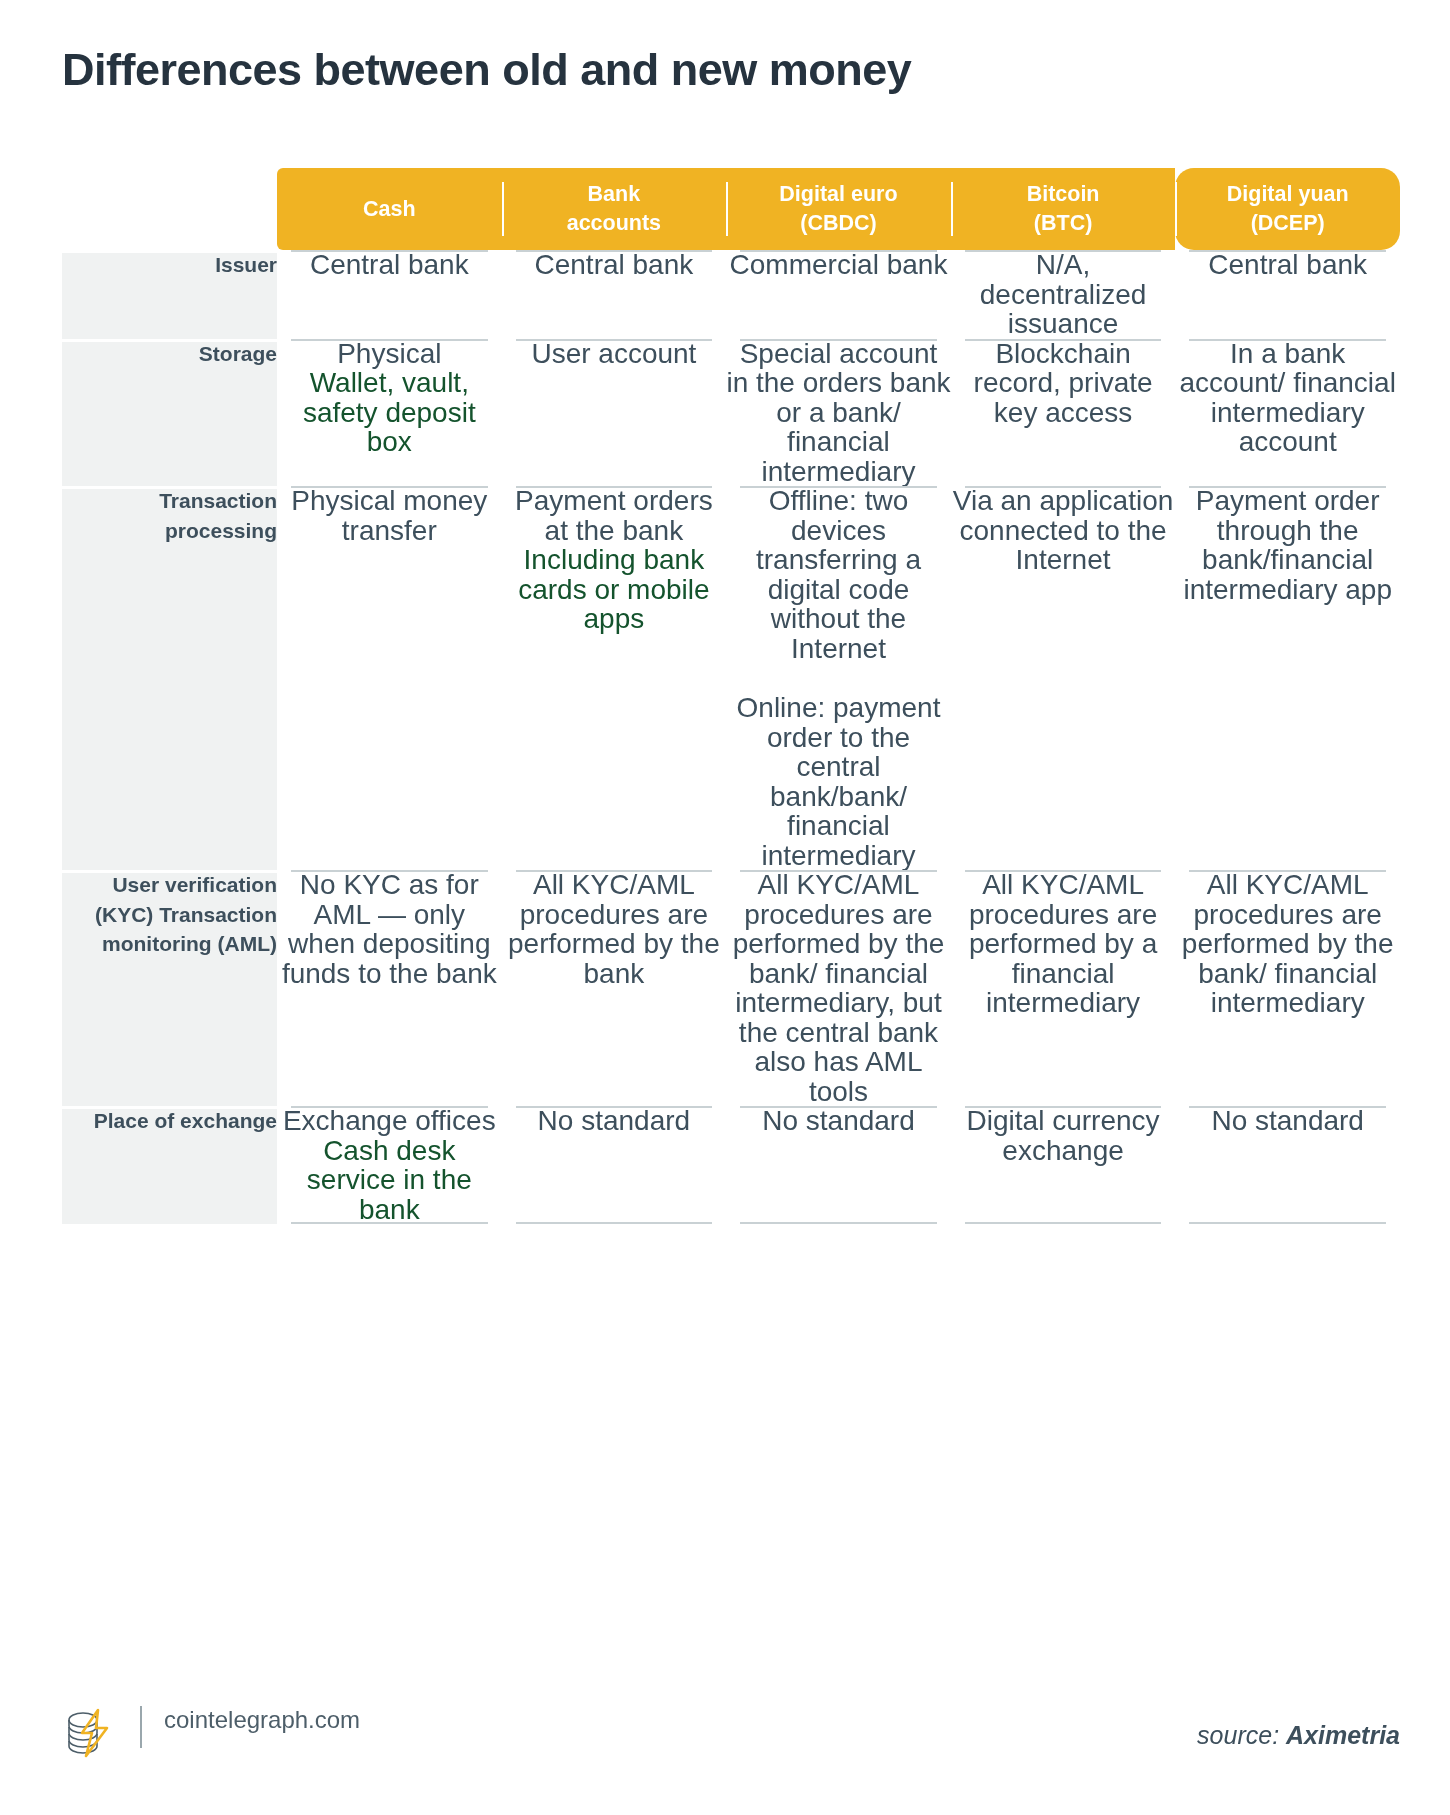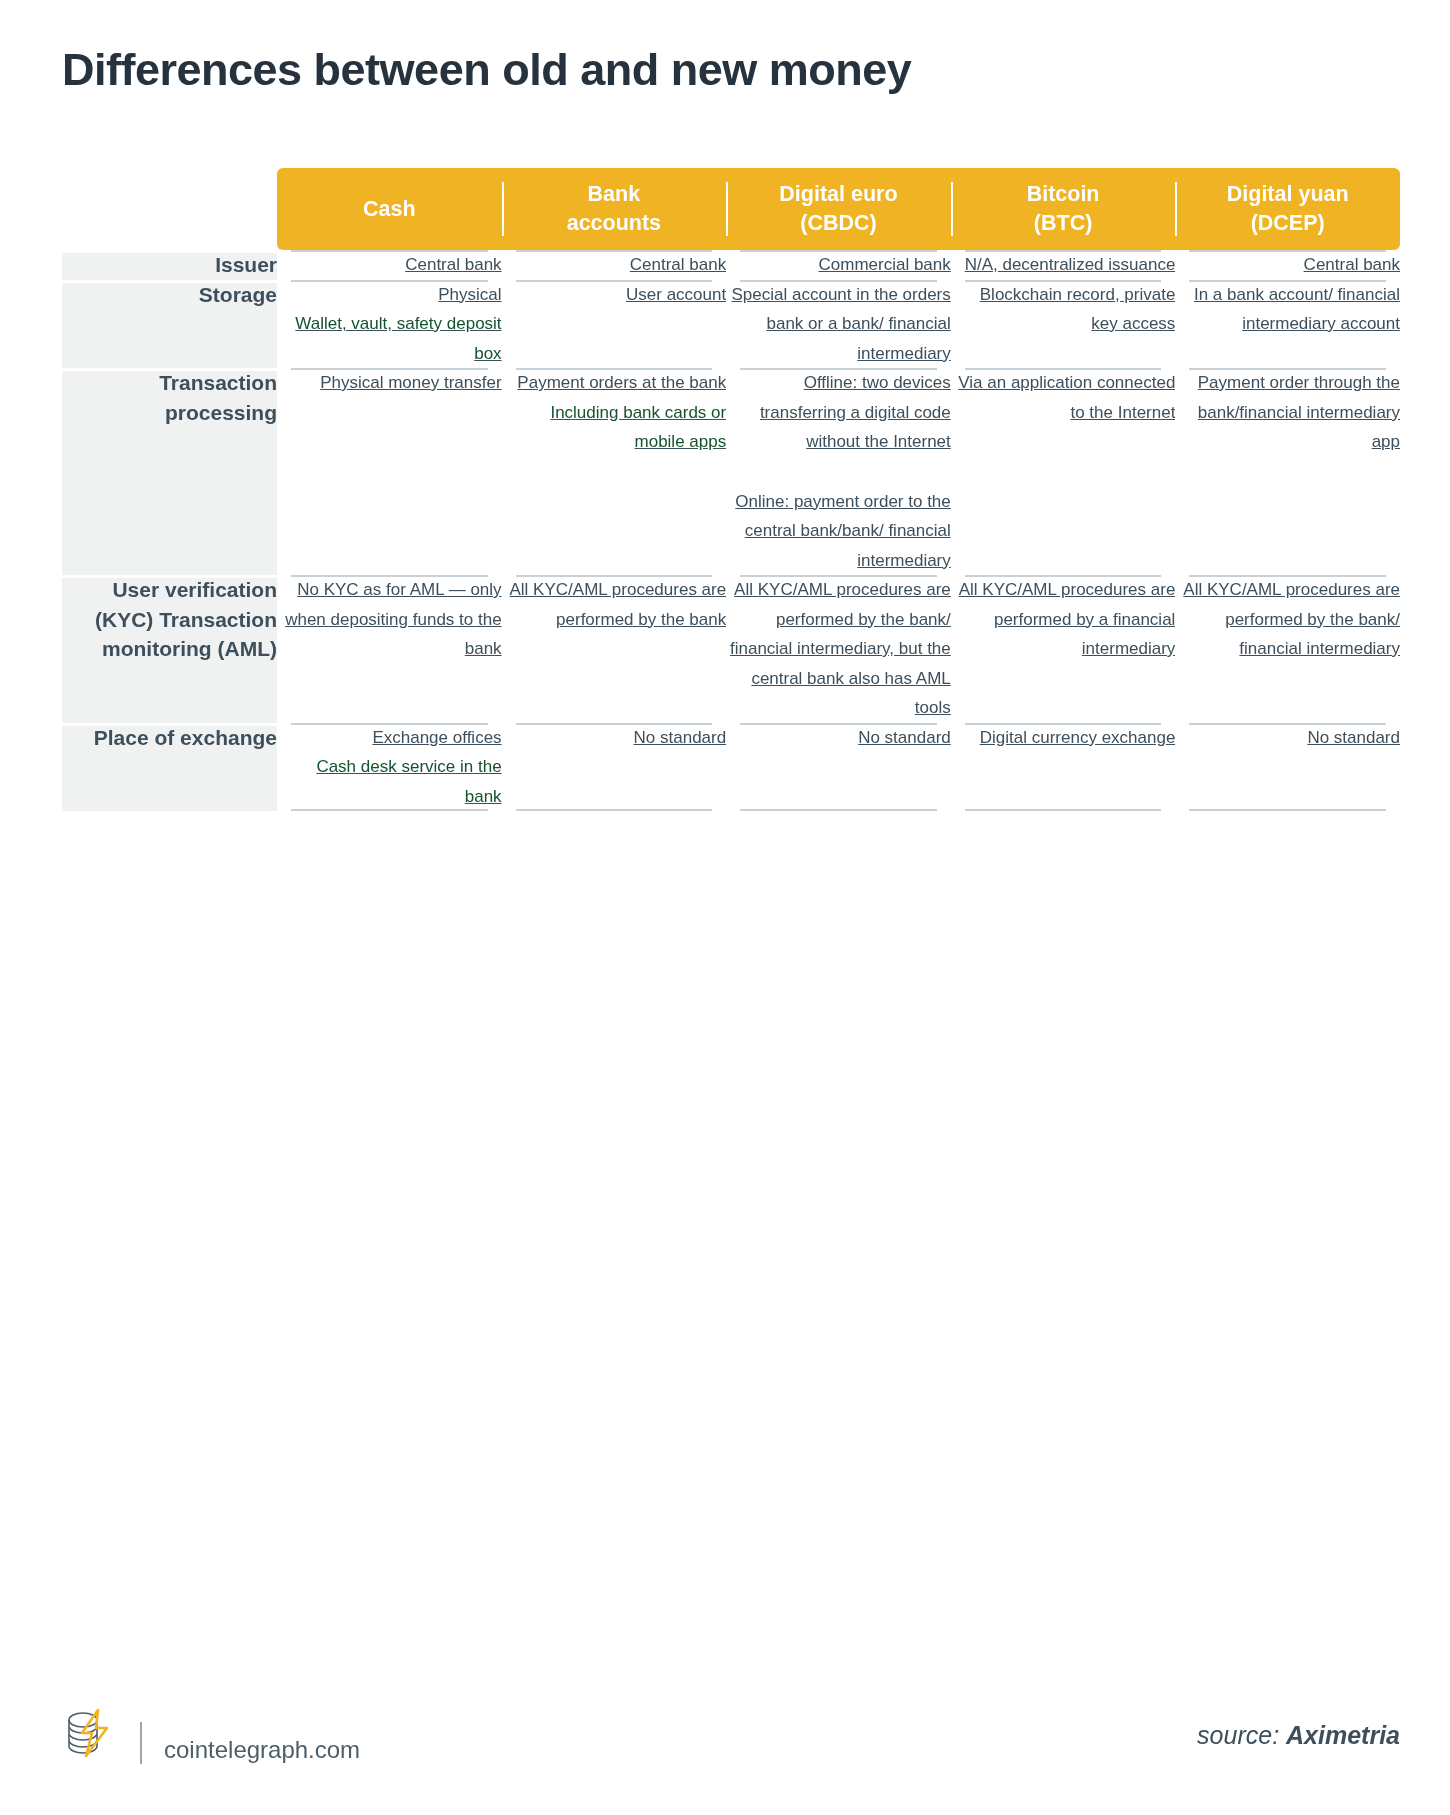--- a/index.html
+++ b/index.html
@@ -62,21 +62,21 @@
     font-weight: bold;
     font-size: 21.5px;
     line-height: 29px;
     text-align: center;
     padding: 22px 8px 24px 8px;
     height: 82px;
     vertical-align: middle;
     position: relative;
   }
   .head-cell.first  { border-top-left-radius: 6px;  border-bottom-left-radius: 6px; }
-  .head-cell.last   { border-top-right-radius: 6px; border-bottom-right-radius: 6px; }
+  .head-cell.last   { border-top-right-radius: 6px; border-bottom-right-radius: 6px; border-radius: 19px; }
   .head-cell .divider {
     position: absolute;
     left: 0;
     top: 14px;
     bottom: 14px;
     width: 2px;
     background: #ffffff;
   }
   .head-inner { display: block; }
 
@@ -99,26 +99,25 @@
     right: 0px;
     top: 0;
     height: 3px;
     background: #ffffff;
   }
   .body-row:first-of-type .label-cell .sep-label { display: none; }
 
   .data-cell {
     background: #ffffff;
     padding: 38px 14px 26px 14px;
-    text-align: right;
-    font-size: 17px;
+    text-align: center;
+    font-size: 28px;
     line-height: 29.5px;
     color: #3d4f5c;
     position: relative;
-    text-decoration: underline;
   }
   .data-cell .sep {
     position: absolute;
     left: 14px;
     right: 14px;
     top: 0;
     height: 2px;
     background: #c9d1d4;
   }
   .body-row:first-of-type .data-cell .sep { display: none; }
@@ -149,21 +148,21 @@
     left: 62px;
     right: 50px;
     top: 1700px;
     height: 70px;
     display: flex;
     align-items: center;
     justify-content: space-between;
   }
   .brand {
     display: flex;
-    align-items: flex-end;
+    align-items: flex-start;
     gap: 22px;
   }
   .brand .vrule {
     width: 2px;
     height: 42px;
     background: #9aa7ad;
   }
   .brand .site {
     font-size: 24px;
     color: #4d5e69;

